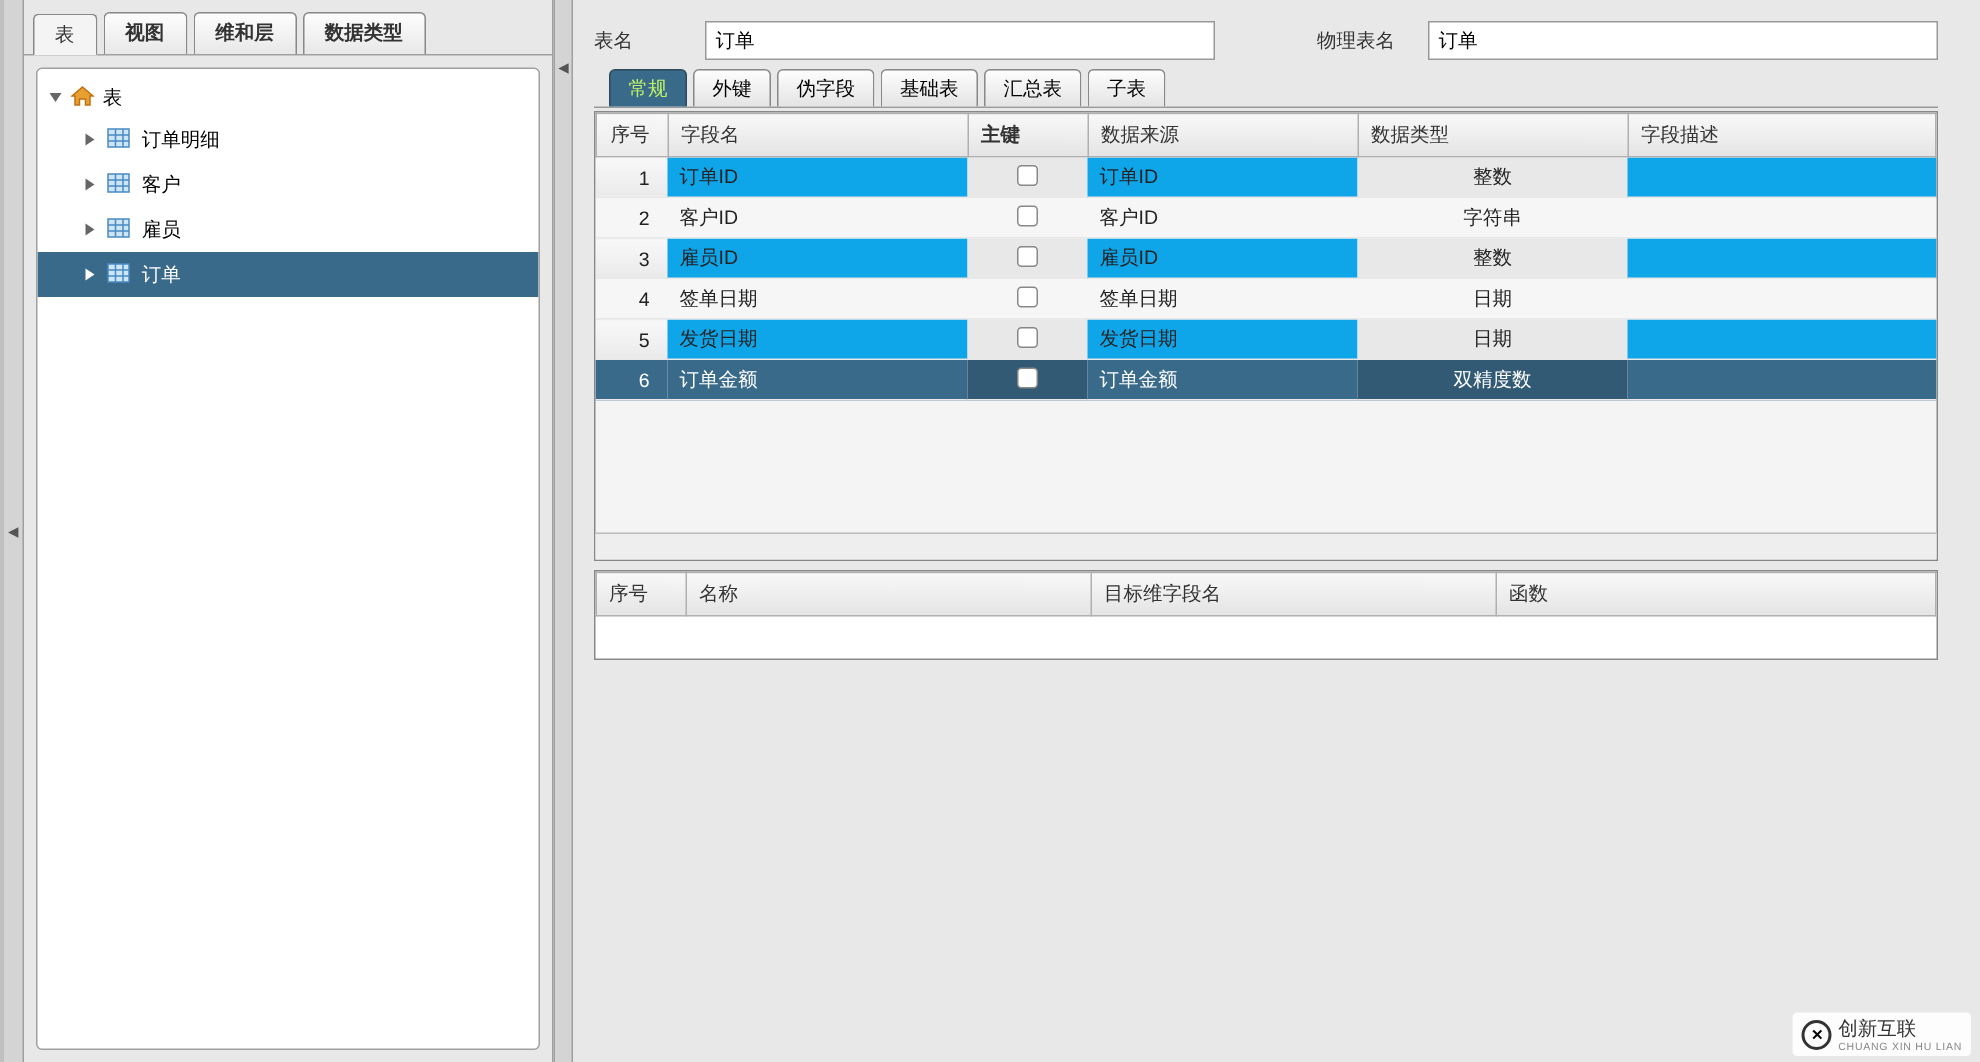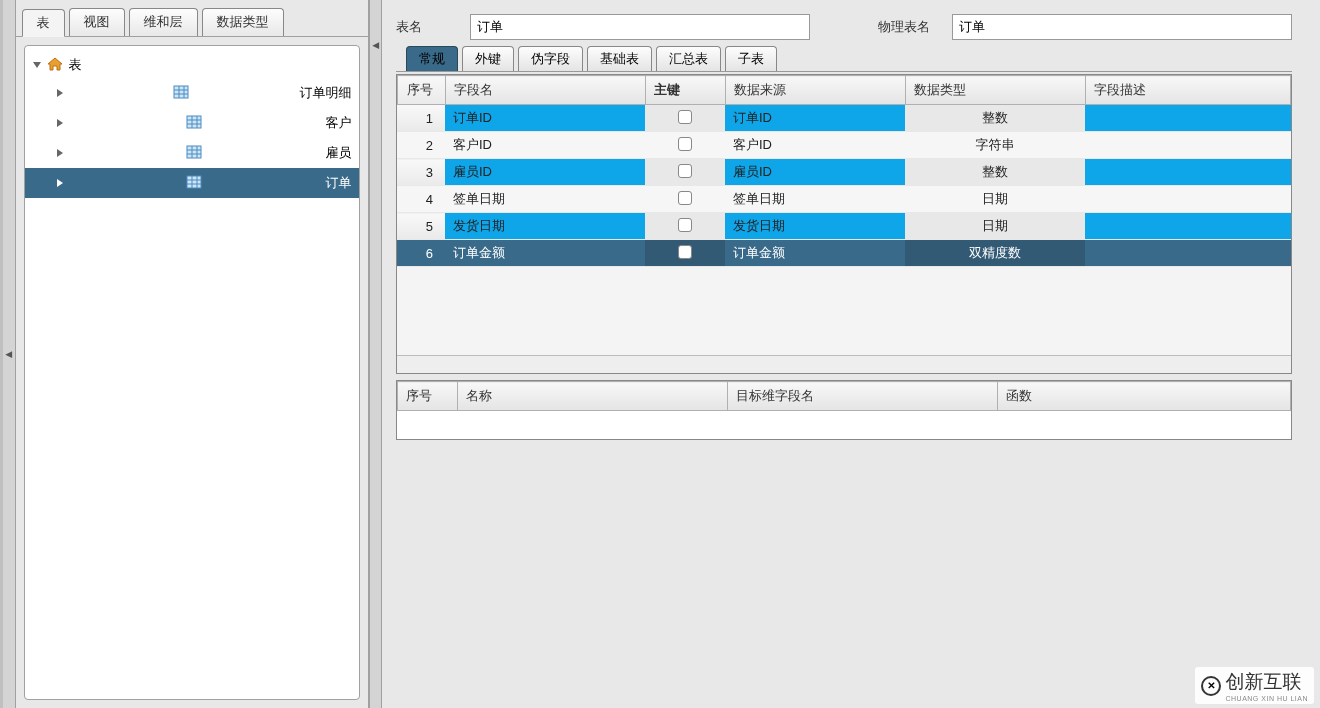--- a/index.html
+++ b/index.html
@@ -6,26 +6,26 @@
 body { background: #e8e8e8; width: 1320px; height: 708px; overflow: hidden; position: relative; }
 
 .outer { display: flex; height: 100%; border-left: 3px solid #c0c0c0; }
 
 .collapse-bar { width: 14px; background: #d4d4d4; border-right: 1px solid #a0a0a0; display: flex; align-items: center; justify-content: center; cursor: pointer; }
 .collapse-bar span { font-size: 9px; color: #555; }
 
 .left-panel { width: 400px; background: #e8e8e8; display: flex; flex-direction: column; border-right: 1px solid #a0a0a0; }
 
 .tabs-row { display: flex; padding: 8px 0 0 6px; background: #e8e8e8; border-bottom: 1px solid #a0a0a0; }
-.tab { padding: 4px 14px; border: 1px solid #888; border-bottom: none; background: linear-gradient(#fdfdfd,#e8e8e8); margin-right: 4px; border-radius: 4px 4px 0 0; cursor: pointer; font-size: 13px; color: #333; }
+.tab { padding: 4px 14px; border: 1px solid #888; border-bottom: none; background: linear-gradient(#fdfdfd,#e8e8e8); margin-right: 4px; border-radius: 4px 4px 0 0; cursor: pointer; font-size: 13px; color: #333; font-weight: bold; }
 .tab.active { background: #f4f4f4; border-bottom: 1px solid #f4f4f4; position: relative; top: 1px; font-weight: normal; }
 
 .tree { flex: 1; background: #fff; margin: 8px; border: 1px solid #a0a0a0; border-radius: 4px; padding: 6px 0; overflow: auto; }
 .tree-root { padding: 4px 8px; display: flex; align-items: center; gap: 6px; }
-.tree-item { padding: 6px 8px 6px 32px; display: flex; align-items: center; gap: 8px; cursor: pointer; justify-content: space-between; }
+.tree-item { padding: 6px 8px 6px 32px; display: flex; align-items: center; gap: 8px; cursor: pointer; }
 .tree-item.selected { background: #3a6a8a; color: #fff; }
 .tri { width: 0; height: 0; display: inline-block; }
 .tri-down { border-left: 4px solid transparent; border-right: 4px solid transparent; border-top: 6px solid #666; }
 .tri-right { border-top: 4px solid transparent; border-bottom: 4px solid transparent; border-left: 6px solid #666; }
 .tri-right.sel { border-left-color: #fff; }
 .home-icon svg, .table-icon svg { width: 16px; height: 14px; }
 
 .splitter { width: 14px; background: #d4d4d4; border-left: 1px solid #a0a0a0; border-right: 1px solid #a0a0a0; display: flex; align-items: flex-start; justify-content: center; padding-top: 40px; }
 .splitter span { font-size: 9px; color: #555; }
 
@@ -35,21 +35,21 @@
 .form-label { width: 60px; color: #333; }
 .form-input { border: 1px solid #999; background: #fff; padding: 4px 6px; height: 26px; }
 .form-input.long { width: 340px; }
 .form-input.num { width: 340px; text-align: right; }
 .spinner { display: flex; flex-direction: column; border: 1px solid #888; background: linear-gradient(#f6f6f6,#d8d8d8); width: 18px; height: 26px; }
 .spinner div { flex: 1; display: flex; align-items: center; justify-content: center; font-size: 7px; color: #444; cursor: pointer; }
 .spinner div:first-child { border-bottom: 1px solid #aaa; }
 
 .sub-tabs { display: flex; margin-top: 4px; border-bottom: 1px solid #999; padding-left: 10px; }
 .sub-tab { padding: 3px 12px; border: 1px solid #888; border-bottom: none; background: linear-gradient(#fdfdfd,#e4e4e4); margin-right: 4px; border-radius: 4px 4px 0 0; cursor: pointer; font-size: 13px; }
-.sub-tab.active { background: #3a6a8a; color: #000000; border-color: #2a4a5a; }
+.sub-tab.active { background: #3a6a8a; color: #bef264; border-color: #2a4a5a; }
 
 .section-row { display: flex; align-items: center; gap: 6px; }
 .section-label { margin-right: auto; }
 .icon-btn { width: 22px; height: 22px; border: 1px solid #aaa; border-radius: 3px; background: linear-gradient(#fefefe,#e2e2e2); display: flex; align-items: center; justify-content: center; cursor: pointer; padding:0; }
 .icon-btn.noborder { border: none; background: none; }
 .search-input { width: 120px; height: 22px; border: 1px solid #999; padding: 0 4px; background: #fff; }
 
 .grid-wrap { border: 1px solid #888; background: #f4f4f4; flex: 0 0 300px; display: flex; flex-direction: column; }
 .grid { width: 100%; border-collapse: collapse; }
 .grid th { background: linear-gradient(#f8f8f8,#e4e4e4); border: 1px solid #b0b0b0; padding: 5px 8px; text-align: left; font-weight: normal; color: #333; }
@@ -72,21 +72,21 @@
 .bottom-btns { display: flex; gap: 4px; }
 .btn-square { width: 22px; height: 22px; border: 1px solid #888; border-radius: 3px; background: linear-gradient(#fefefe,#e0e0e0); display: flex; align-items: center; justify-content: center; cursor: pointer; font-size: 14px; font-weight: bold; padding:0; }
 .btn-square.green { color: #1a9a1a; }
 .btn-square.red { color: #c01010; }
 .btn-square.blue { color: #1a5a9a; }
 
 .bottom-grid { border: 1px solid #888; background: #fff; height: 60px; }
 
 .watermark { position: absolute; right: 6px; bottom: 4px; display: flex; align-items: center; gap: 4px; background: rgba(255,255,255,0.9); padding: 2px 6px; border-radius: 3px; }
 .watermark .logo { width: 20px; height: 20px; border: 2px solid #333; border-radius: 50%; display: flex; align-items: center; justify-content: center; font-weight: bold; font-size: 10px; }
-.watermark .text { font-size: 19px; color: #333; font-family: Liberation Mono, monospace; }
+.watermark .text { font-size: 13px; color: #333; font-family: Liberation Mono, monospace; }
 .watermark .sub { font-size: 7px; color: #888; letter-spacing: 0.5px; }
 </style>
 </head>
 <body>
 
 <div class="outer">
   <div class="collapse-bar">
       <span>◀</span>
     </div>
 

